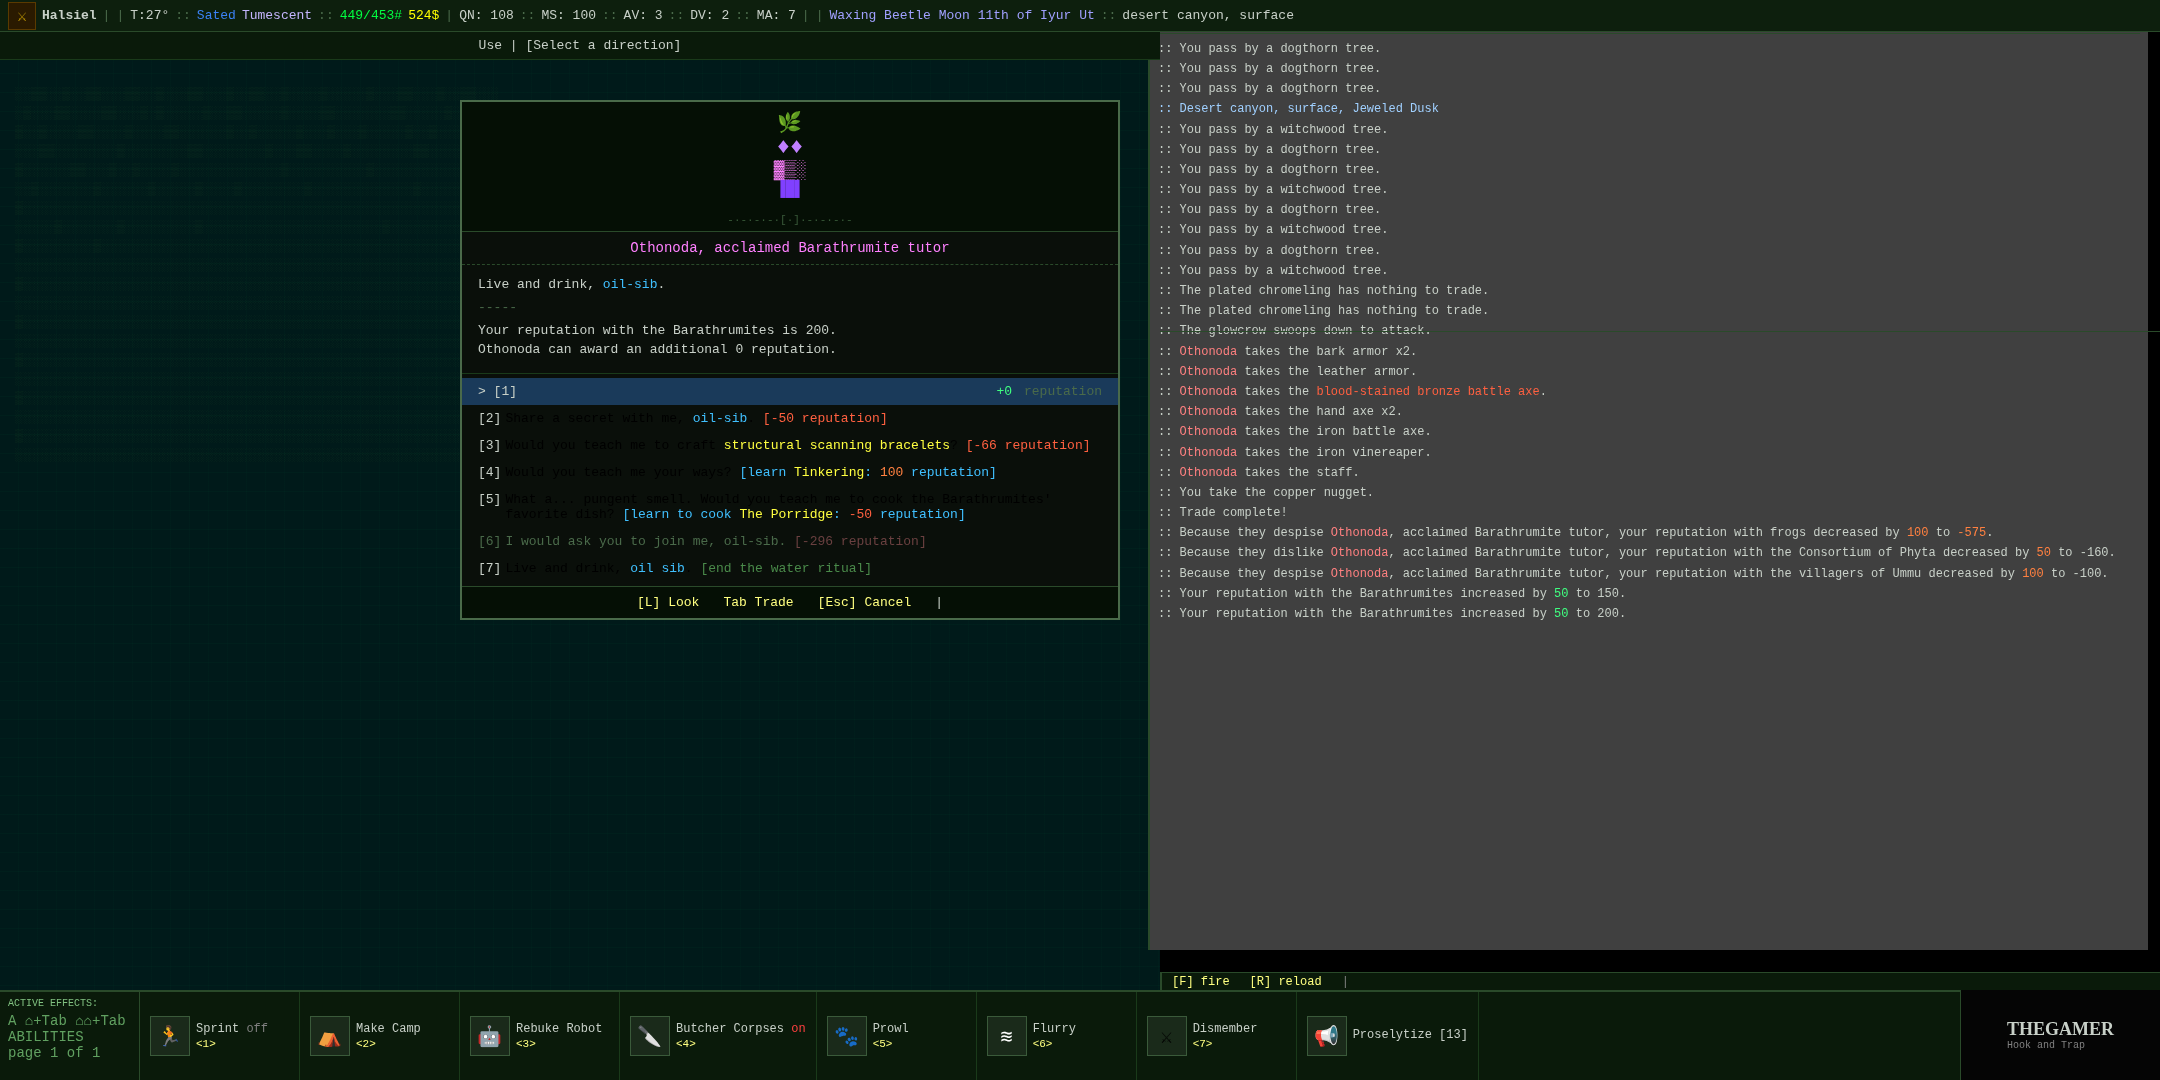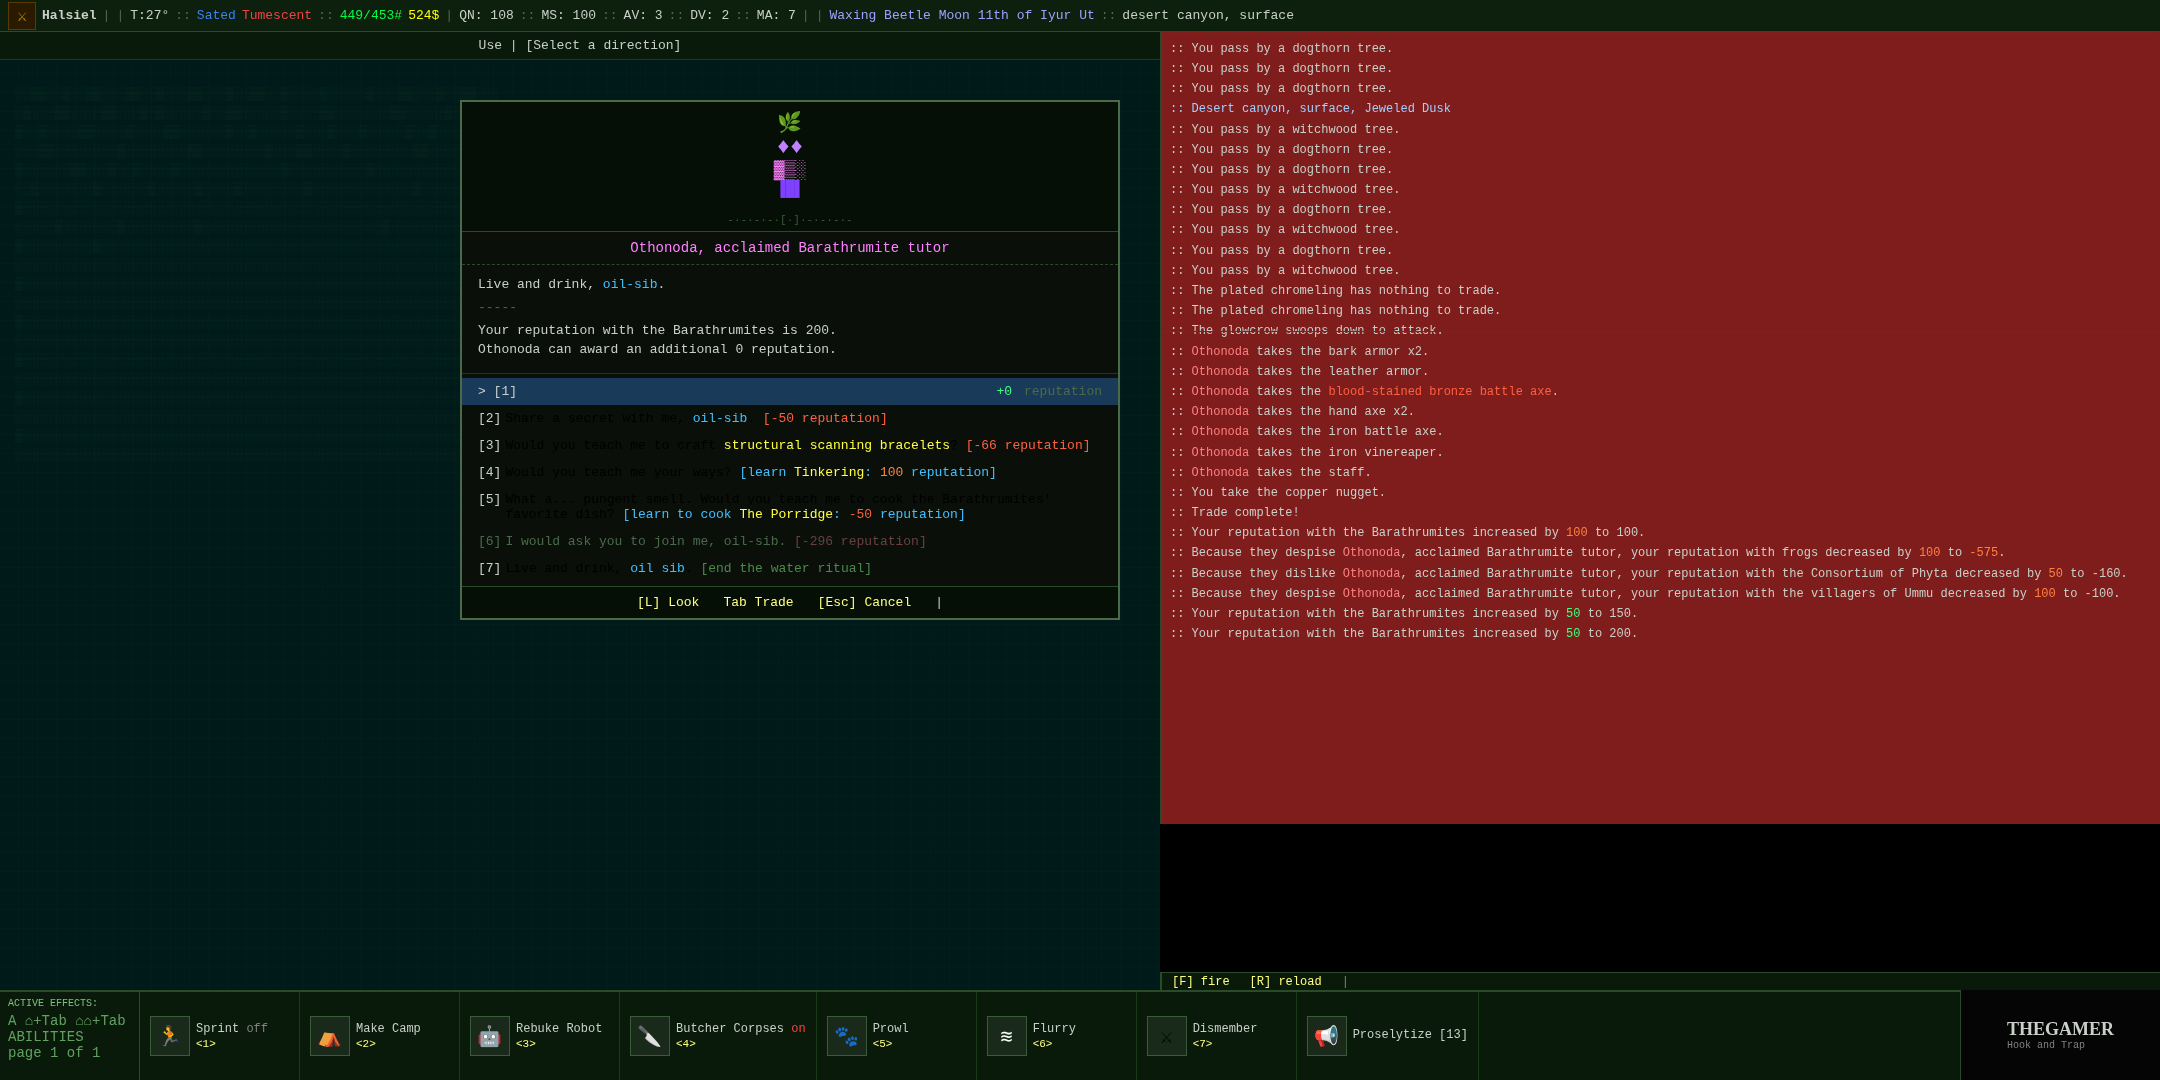--- a/index.html
+++ b/index.html
@@ -78,21 +78,21 @@
       border: 1px solid #5a3a00;
       display: flex; align-items: center; justify-content: center;
       color: #c8a000;
       font-size: 16px;
     }
 
     .status-name { color: #c8d0c8; font-weight: bold; }
     .status-sep { color: #4a6a4a; }
     .status-time { color: #c8d0c8; }
     .status-sated { color: #3b82f6; }
-    .status-tumescent { color: #ef4444; }
+    .status-tumescent { color: #c4b5fd; }
     .status-hp-val { color: #00ff41; }
     .status-money { color: #ffff00; }
     .status-qn { color: #c8d0c8; }
     .status-ms { color: #c8d0c8; }
     .status-av { color: #c8d0c8; }
     .status-dv { color: #c8d0c8; }
     .status-ma { color: #c8d0c8; }
     .status-moon { color: #a0a0ff; }
     .status-biome { color: #c8d0c8; }
 
@@ -191,24 +191,24 @@
       font-size: 13px;
       color: #c8d0c8;
       background: #050f05;
     }
 
     .footer-key { color: #ffff80; }
 
     
     #message-log {
       position: absolute;
-      top: 0; right: 0;
+      top: 0; right: 12px;
       width: 1000px;
-      height: 824px;
-      background: #7f1d1d;
+      height: 950px;
+      background: #404040;
       border-left: 2px solid #2a4a2a;
       padding: 8px;
       font-size: 12px;
       line-height: 1.6;
       overflow: hidden;
     }
 
     #message-log-title {
       color: #c8d0c8;
       font-size: 13px;
@@ -490,21 +490,20 @@
   <div class="log-line">:: The glowcrow swoops down to attack.</div>
   <div class="log-line">:: <span class="log-npc">Othonoda</span> takes the bark armor x2.</div>
   <div class="log-line">:: <span class="log-npc">Othonoda</span> takes the leather armor.</div>
   <div class="log-line">:: <span class="log-npc">Othonoda</span> takes the <span class="log-item">blood-stained bronze battle axe</span>.</div>
   <div class="log-line">:: <span class="log-npc">Othonoda</span> takes the hand axe x2.</div>
   <div class="log-line">:: <span class="log-npc">Othonoda</span> takes the iron battle axe.</div>
   <div class="log-line">:: <span class="log-npc">Othonoda</span> takes the iron vinereaper.</div>
   <div class="log-line">:: <span class="log-npc">Othonoda</span> takes the staff.</div>
   <div class="log-line">:: You take the copper nugget.</div>
   <div class="log-line">:: Trade complete!</div>
-  <div class="log-line">:: Your reputation with the Barathrumites increased by <span class="log-rep">100</span> to 100.</div>
   <div class="log-line">:: Because they despise <span class="log-npc">Othonoda</span>, acclaimed Barathrumite tutor, your reputation with frogs decreased by <span class="log-rep">100</span> to <span class="log-rep">-575</span>.</div>
   <div class="log-line">:: Because they dislike <span class="log-npc">Othonoda</span>, acclaimed Barathrumite tutor, your reputation with the Consortium of Phyta decreased by <span class="log-rep">50</span> to -160.</div>
   <div class="log-line">:: Because they despise <span class="log-npc">Othonoda</span>, acclaimed Barathrumite tutor, your reputation with the villagers of Ummu decreased by <span class="log-rep">100</span> to -100.</div>
   <div class="log-line">:: Your reputation with the Barathrumites increased by <span class="log-rep-pos">50</span> to 150.</div>
   <div class="log-line">:: Your reputation with the Barathrumites increased by <span class="log-rep-pos">50</span> to 200.</div>
 </div>
 
 <div id="fire-reload-bar">
   <span><span class="fire-key">[F] fire</span></span>
   <span><span class="fire-key">[R] reload</span></span>

